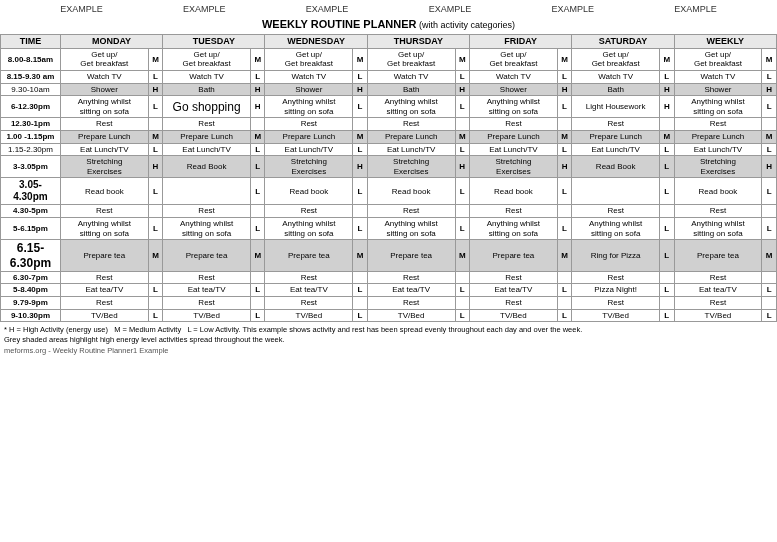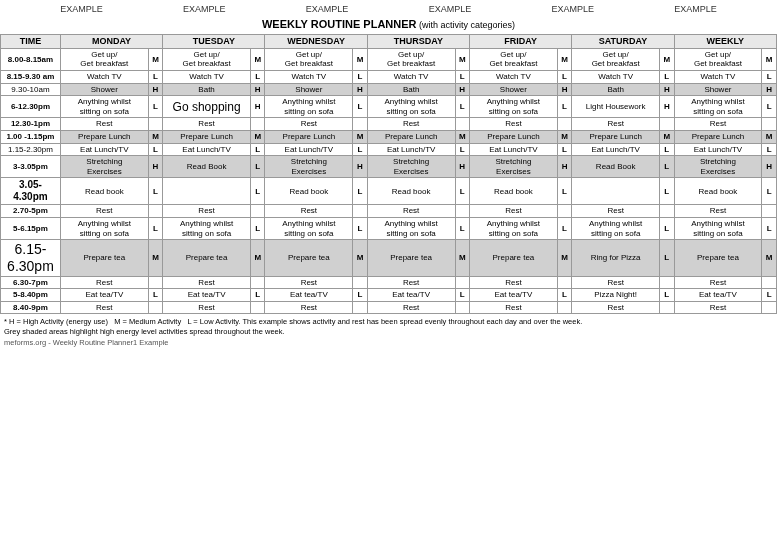--- a/index.html
+++ b/index.html
@@ -271,21 +271,21 @@
         <td style="white-space: pre-line; font-size: 8px;">Read book</td>
         <td style="font-size: 8px; font-weight: bold;">L</td>
         <td style="white-space: pre-line; font-size: 8px;">Read book</td>
         <td style="font-size: 8px; font-weight: bold;">L</td>
         <td style="white-space: pre-line; font-size: 8px;"></td>
         <td style="font-size: 8px; font-weight: bold;">L</td>
         <td style="white-space: pre-line; font-size: 8px;">Read book</td>
         <td style="font-size: 8px; font-weight: bold;">L</td>
       </tr>
       <tr>
-        <td style="font-weight: bold; font-size: 8px;">2.70-5pm</td>
+        <td style="font-weight: bold; font-size: 8px;">4.30-5pm</td>
         <td style="white-space: pre-line; font-size: 8px;">Rest</td>
         <td style="font-size: 8px; font-weight: bold;"></td>
         <td style="white-space: pre-line; font-size: 8px;">Rest</td>
         <td style="font-size: 8px; font-weight: bold;"></td>
         <td style="white-space: pre-line; font-size: 8px;">Rest</td>
         <td style="font-size: 8px; font-weight: bold;"></td>
         <td style="white-space: pre-line; font-size: 8px;">Rest</td>
         <td style="font-size: 8px; font-weight: bold;"></td>
         <td style="white-space: pre-line; font-size: 8px;">Rest</td>
         <td style="font-size: 8px; font-weight: bold;"></td>
@@ -312,21 +312,21 @@
 sitting on sofa</td>
         <td style="font-size: 8px; font-weight: bold;">L</td>
         <td style="white-space: pre-line; font-size: 8px;">Anything whilst
 sitting on sofa</td>
         <td style="font-size: 8px; font-weight: bold;">L</td>
         <td style="white-space: pre-line; font-size: 8px;">Anything whilst
 sitting on sofa</td>
         <td style="font-size: 8px; font-weight: bold;">L</td>
       </tr>
       <tr>
-        <td style="font-weight: normal; font-size: 14px;">6.15- 6.30pm</td>
+        <td style="font-weight: bold; font-size: 12px;">6.15- 6.30pm</td>
         <td class="shaded" style="white-space: pre-line; font-size: 8px;">Prepare tea</td>
         <td class="shaded" style="font-size: 8px; font-weight: bold;">M</td>
         <td class="shaded" style="white-space: pre-line; font-size: 8px;">Prepare tea</td>
         <td class="shaded" style="font-size: 8px; font-weight: bold;">M</td>
         <td class="shaded" style="white-space: pre-line; font-size: 8px;">Prepare tea</td>
         <td class="shaded" style="font-size: 8px; font-weight: bold;">M</td>
         <td class="shaded" style="white-space: pre-line; font-size: 8px;">Prepare tea</td>
         <td class="shaded" style="font-size: 8px; font-weight: bold;">M</td>
         <td class="shaded" style="white-space: pre-line; font-size: 8px;">Prepare tea</td>
         <td class="shaded" style="font-size: 8px; font-weight: bold;">M</td>
@@ -363,33 +363,50 @@
         <td style="white-space: pre-line; font-size: 8px;">Eat tea/TV</td>
         <td style="font-size: 8px; font-weight: bold;">L</td>
         <td style="white-space: pre-line; font-size: 8px;">Eat tea/TV</td>
         <td style="font-size: 8px; font-weight: bold;">L</td>
         <td style="white-space: pre-line; font-size: 8px;">Pizza Night!</td>
         <td style="font-size: 8px; font-weight: bold;">L</td>
         <td style="white-space: pre-line; font-size: 8px;">Eat tea/TV</td>
         <td style="font-size: 8px; font-weight: bold;">L</td>
       </tr>
       <tr>
-        <td style="font-weight: bold; font-size: 8px;">8.40-9pm</td>
-        <td style="white-space: pre-line; font-size: 8px;">Rest</td>
-        <td style="font-size: 8px; font-weight: bold;"></td>
-        <td style="white-space: pre-line; font-size: 8px;">Rest</td>
-        <td style="font-size: 8px; font-weight: bold;"></td>
-        <td style="white-space: pre-line; font-size: 8px;">Rest</td>
-        <td style="font-size: 8px; font-weight: bold;"></td>
-        <td style="white-space: pre-line; font-size: 8px;">Rest</td>
-        <td style="font-size: 8px; font-weight: bold;"></td>
-        <td style="white-space: pre-line; font-size: 8px;">Rest</td>
-        <td style="font-size: 8px; font-weight: bold;"></td>
-        <td style="white-space: pre-line; font-size: 8px;">Rest</td>
-        <td style="font-size: 8px; font-weight: bold;"></td>
-        <td style="white-space: pre-line; font-size: 8px;">Rest</td>
-        <td style="font-size: 8px; font-weight: bold;"></td>
+        <td style="font-weight: bold; font-size: 8px;">9.79-9pm</td>
+        <td style="white-space: pre-line; font-size: 8px;">Rest</td>
+        <td style="font-size: 8px; font-weight: bold;"></td>
+        <td style="white-space: pre-line; font-size: 8px;">Rest</td>
+        <td style="font-size: 8px; font-weight: bold;"></td>
+        <td style="white-space: pre-line; font-size: 8px;">Rest</td>
+        <td style="font-size: 8px; font-weight: bold;"></td>
+        <td style="white-space: pre-line; font-size: 8px;">Rest</td>
+        <td style="font-size: 8px; font-weight: bold;"></td>
+        <td style="white-space: pre-line; font-size: 8px;">Rest</td>
+        <td style="font-size: 8px; font-weight: bold;"></td>
+        <td style="white-space: pre-line; font-size: 8px;">Rest</td>
+        <td style="font-size: 8px; font-weight: bold;"></td>
+        <td style="white-space: pre-line; font-size: 8px;">Rest</td>
+        <td style="font-size: 8px; font-weight: bold;"></td>
+      </tr>
+      <tr>
+        <td style="font-weight: bold; font-size: 8px;">9-10.30pm</td>
+        <td style="white-space: pre-line; font-size: 8px;">TV/Bed</td>
+        <td style="font-size: 8px; font-weight: bold;">L</td>
+        <td style="white-space: pre-line; font-size: 8px;">TV/Bed</td>
+        <td style="font-size: 8px; font-weight: bold;">L</td>
+        <td style="white-space: pre-line; font-size: 8px;">TV/Bed</td>
+        <td style="font-size: 8px; font-weight: bold;">L</td>
+        <td style="white-space: pre-line; font-size: 8px;">TV/Bed</td>
+        <td style="font-size: 8px; font-weight: bold;">L</td>
+        <td style="white-space: pre-line; font-size: 8px;">TV/Bed</td>
+        <td style="font-size: 8px; font-weight: bold;">L</td>
+        <td style="white-space: pre-line; font-size: 8px;">TV/Bed</td>
+        <td style="font-size: 8px; font-weight: bold;">L</td>
+        <td style="white-space: pre-line; font-size: 8px;">TV/Bed</td>
+        <td style="font-size: 8px; font-weight: bold;">L</td>
       </tr>
     </tbody>
 </table>
 
 <div class="footer-note" id="footer-note">* H = High Activity (energy use) &nbsp; M = Medium Activity &nbsp; L = Low Activity. This example shows activity and rest has been spread evenly throughout each day and over the week.<br>Grey shaded areas highlight high energy level activities spread throughout the week.</div>
 <div class="footer-site" id="footer-site">meforms.org  -   Weekly Routine Planner1 Example</div>
 
 </body></html>

